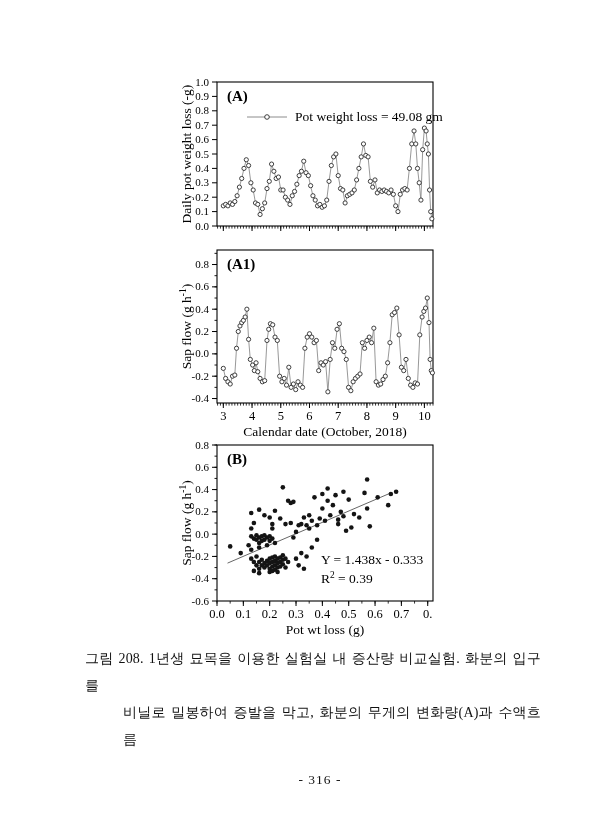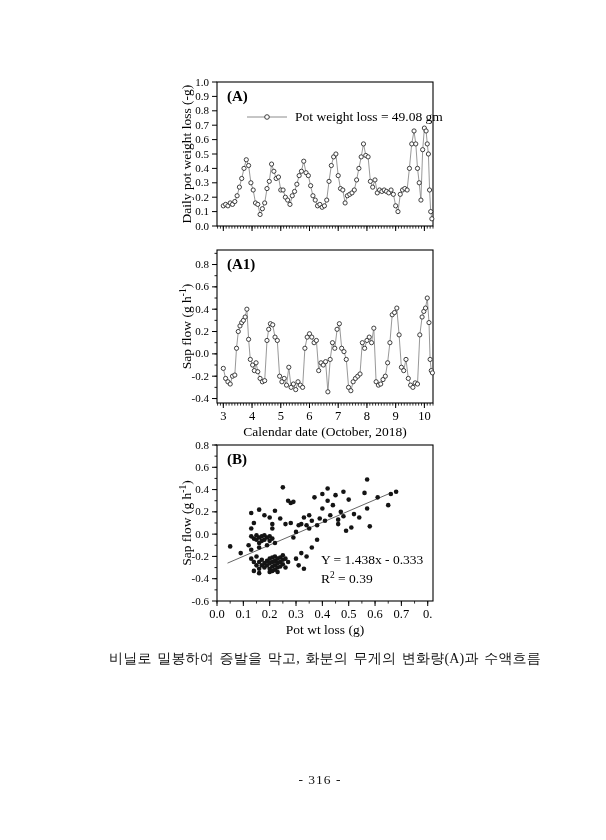--- a/index.html
+++ b/index.html
@@ -13,21 +13,21 @@
     overflow:hidden;
   }
   #figure-svg{position:absolute;left:0;top:0;}
   .caption{
     position:absolute;
     left:85px;top:645px;width:456px;
     font-size:14px;line-height:27px;
     letter-spacing:0.2px;
   }
   .cap-line{text-align:justify;text-align-last:justify;white-space:normal;}
-  .cap-indent{margin-left:24px;}
+  .cap-indent{margin-left:38px;}
   .pageno{
     position:absolute;left:17px;top:772px;width:100%;
     text-align:center;font-size:13.5px;letter-spacing:1px;
   }
 </style>
 </head>
 <body>
 
 <div class="page">
   <svg id="figure-svg" width="606" height="645" viewBox="0 0 606 645">
@@ -680,17 +680,18 @@
         <g>
           <text x="321" y="564" font-size="13.5px"><tspan>Y = 1.438x - 0.333</tspan></text>
           <text x="321" y="583" font-size="13.5px"><tspan>R</tspan><tspan dy="-5" font-size="70%">2</tspan><tspan dy="5"> = 0.39</tspan></text>
         </g>
         <text x="325" y="634" text-anchor="middle" font-size="13.5px">Pot wt loss (g)</text>
         <text x="191" y="523" text-anchor="middle" font-size="13.5px" transform="rotate(-90 191 523)"><tspan>Sap flow (g h</tspan><tspan dy="-5" font-size="70%">-1</tspan><tspan dy="5">)</tspan></text>
       </g>
     </svg>
 
   <div class="caption">
+    <div class="cap-line">그림 208. 1년생 묘목을 이용한 실험실 내 증산량 비교실험. 화분의 입구를</div>
     <div class="cap-line cap-indent">비닐로 밀봉하여 증발을 막고, 화분의 무게의 변화량(A)과 수액흐름</div>
   </div>
 
   <div class="pageno">- 316 -</div>
 </div>
 
 </body></html>

